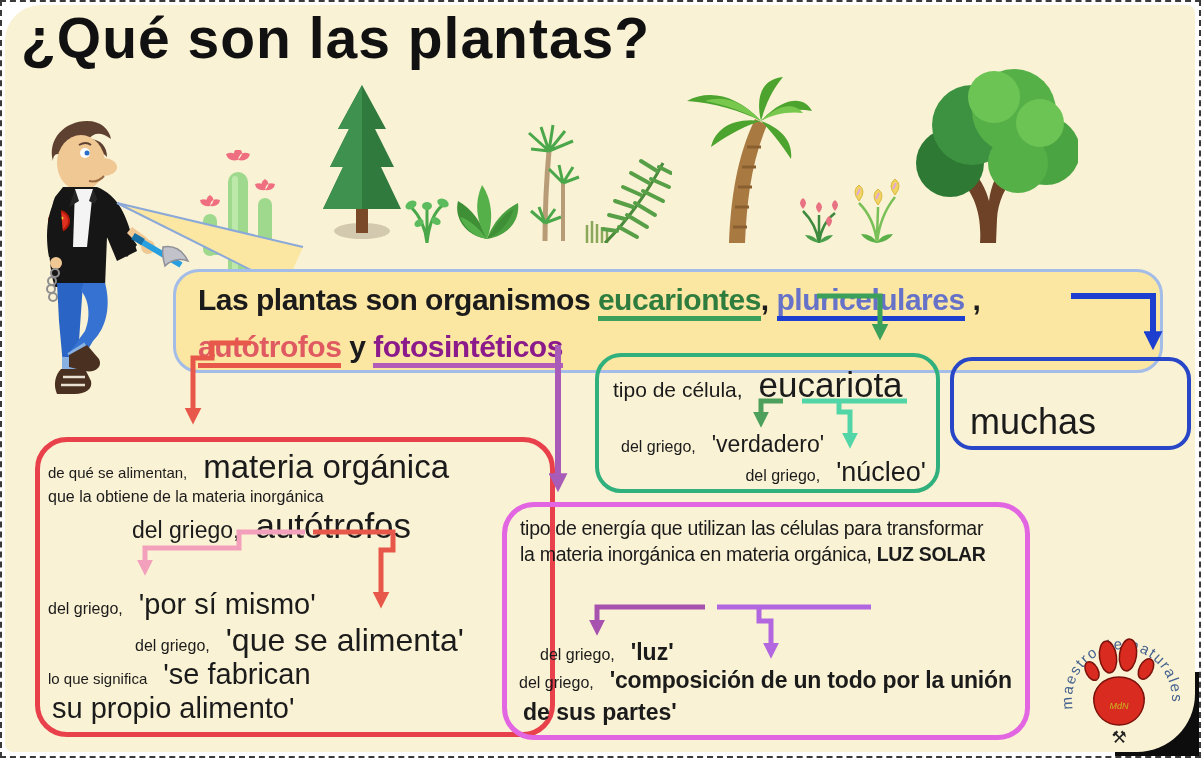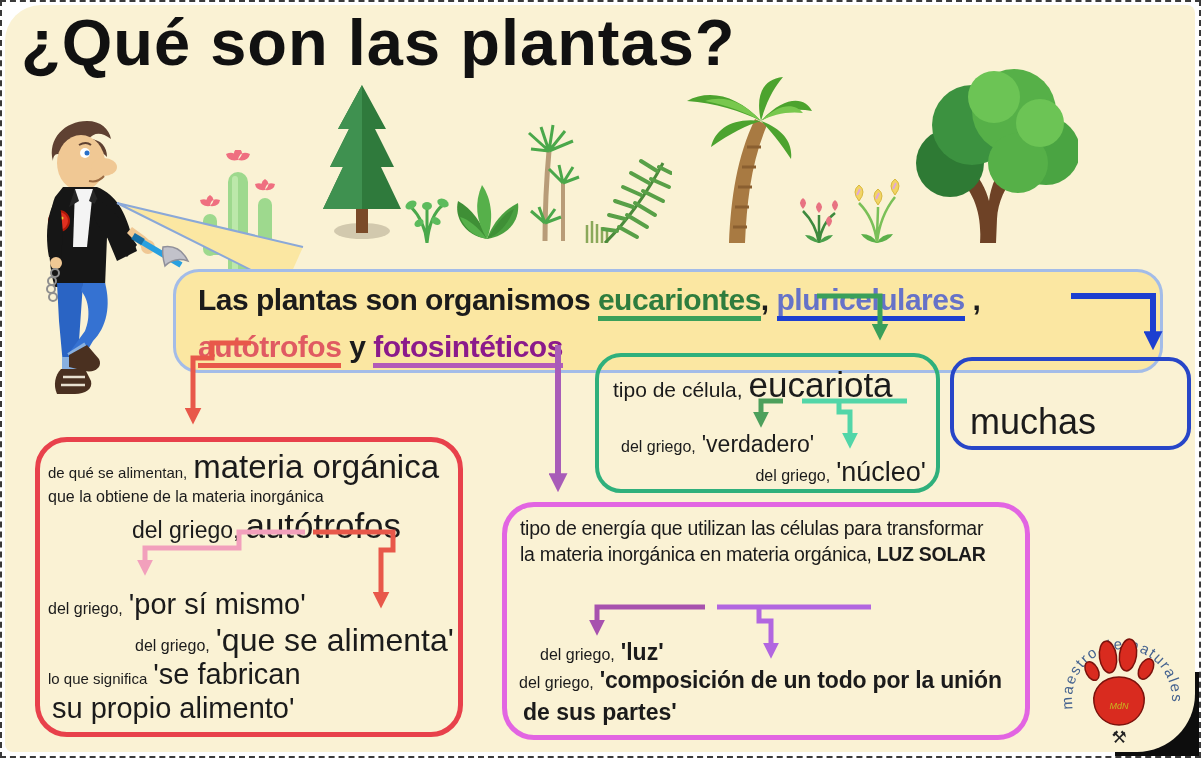--- a/index.html
+++ b/index.html
@@ -5,39 +5,39 @@
   html,body{margin:0;padding:0;background:#ffffff;}
   .frame{position:relative;width:1201px;height:758px;box-sizing:border-box;
          background:#ffffff;border:2px dashed #3a3a3a;overflow:hidden;
          font-family:"Liberation Sans",sans-serif;color:#1b1b1b;}
   .corner-dark{position:absolute;right:0;bottom:0;width:84px;height:84px;background:#0d0d0d;}
   .page{position:absolute;left:3px;top:3px;right:4px;bottom:4px;background:#faf2d4;
         border-radius:36px 8px 58px 8px;}
   .abs{position:absolute;}
   .nw{white-space:nowrap;}
   
-  .title{left:16px;top:0px;font-size:65px;font-weight:bold;letter-spacing:1px;color:#111;}
+  .title{left:16px;top:0px;font-size:57px;font-weight:bold;letter-spacing:1px;color:#111;}
   
   .banner{left:168px;top:232px;width:990px;height:104px;background:#fbe7a2;
           border:3px solid #a3bce8;border-radius:26px;box-sizing:border-box;
           padding:4px 22px;font-size:30px;font-weight:bold;line-height:47px;
           letter-spacing:-0.5px;z-index:2;margin-top:32px;}
   .t-green{color:#2e7d3e;border-bottom:5px solid #3aa05a;}
   .t-peri{color:#6672c8;border-bottom:5px solid #1d3fd0;}
   .t-red{color:#e05a62;border-bottom:5px solid #e8584a;}
   .t-purp{color:#8b1a8b;border-bottom:5px solid #b35cb8;}
   .term{padding-bottom:0px;}
   
   .cbox{box-sizing:border-box;border-radius:26px;z-index:3;}
   .box-green{left:590px;top:348px;width:345px;height:140px;border:4px solid #2fb07c;}
   .box-blue{left:945px;top:352px;width:241px;height:93px;border:4px solid #2746c8;border-radius:22px;}
-  .box-red{left:30px;top:432px;width:428px;height:300px;border:5px solid #e8414b;border-radius:32px;}
+  .box-red{left:30px;top:432px;width:520px;height:300px;border:5px solid #e8414b;border-radius:32px;}
   .box-mag{left:497px;top:497px;width:528px;height:238px;border:5px solid #e265e2;border-radius:32px;}
   .lab{font-size:16px;}
-  .row{display:flex;align-items:baseline;gap:6px;}
+  .row{display:flex;align-items:baseline;gap:16px;}
   svg.overlay{left:0;top:0;width:1201px;height:758px;z-index:5;pointer-events:none;}
   svg{display:block;}
   .z1{z-index:1;}
 </style>
 </head>
 <body>
 
 <div class="frame">
   <div class="corner-dark"></div>
   <div class="page">

